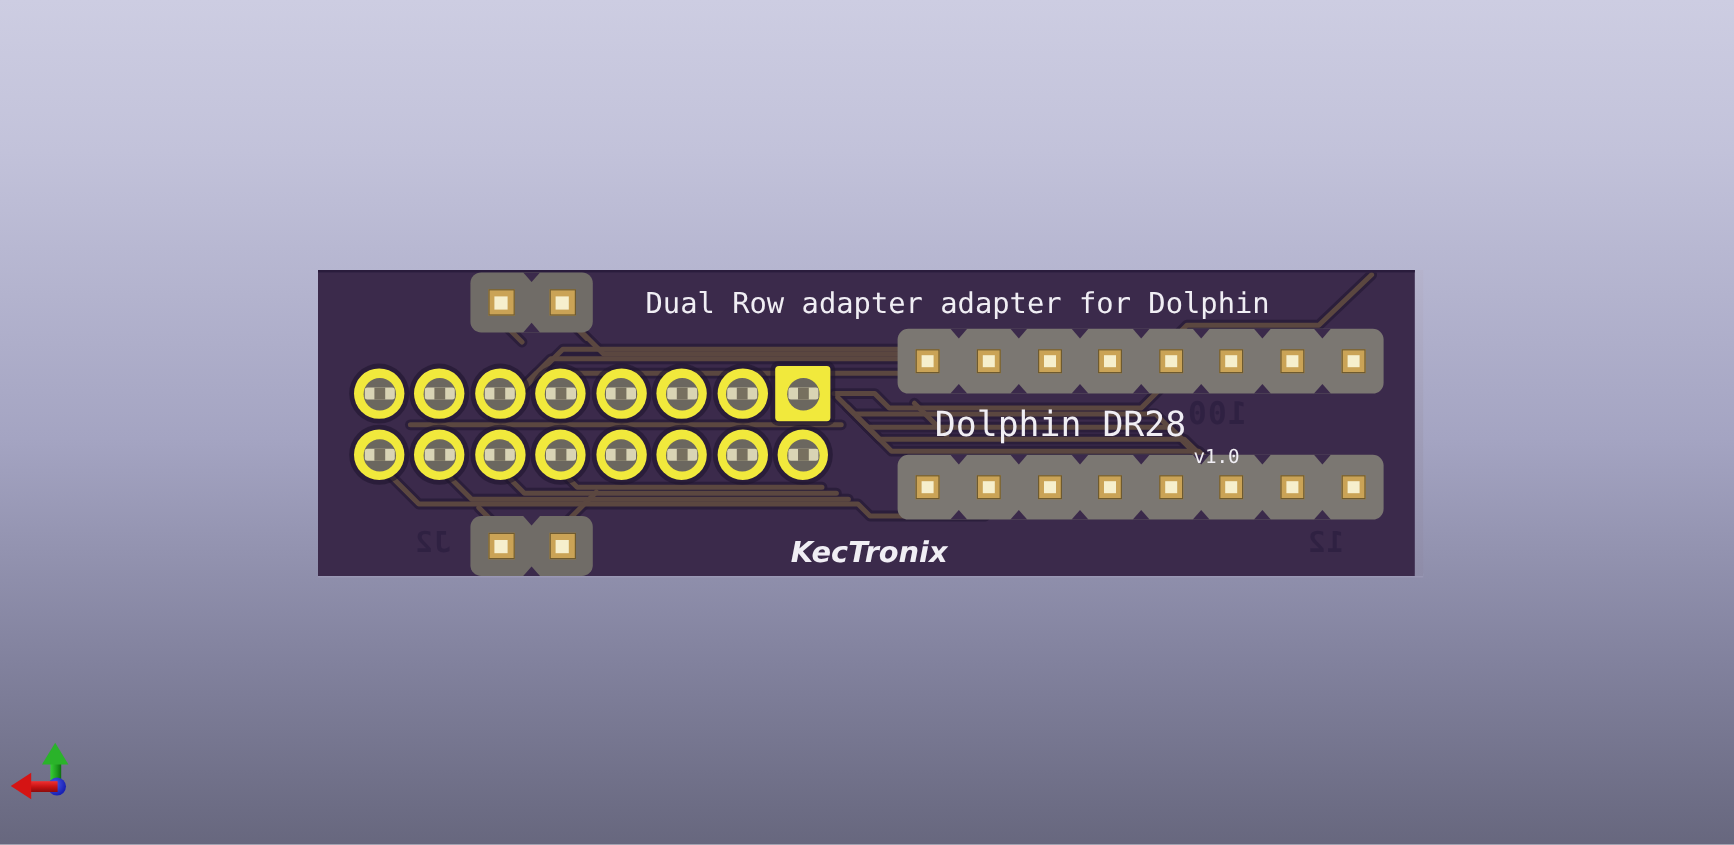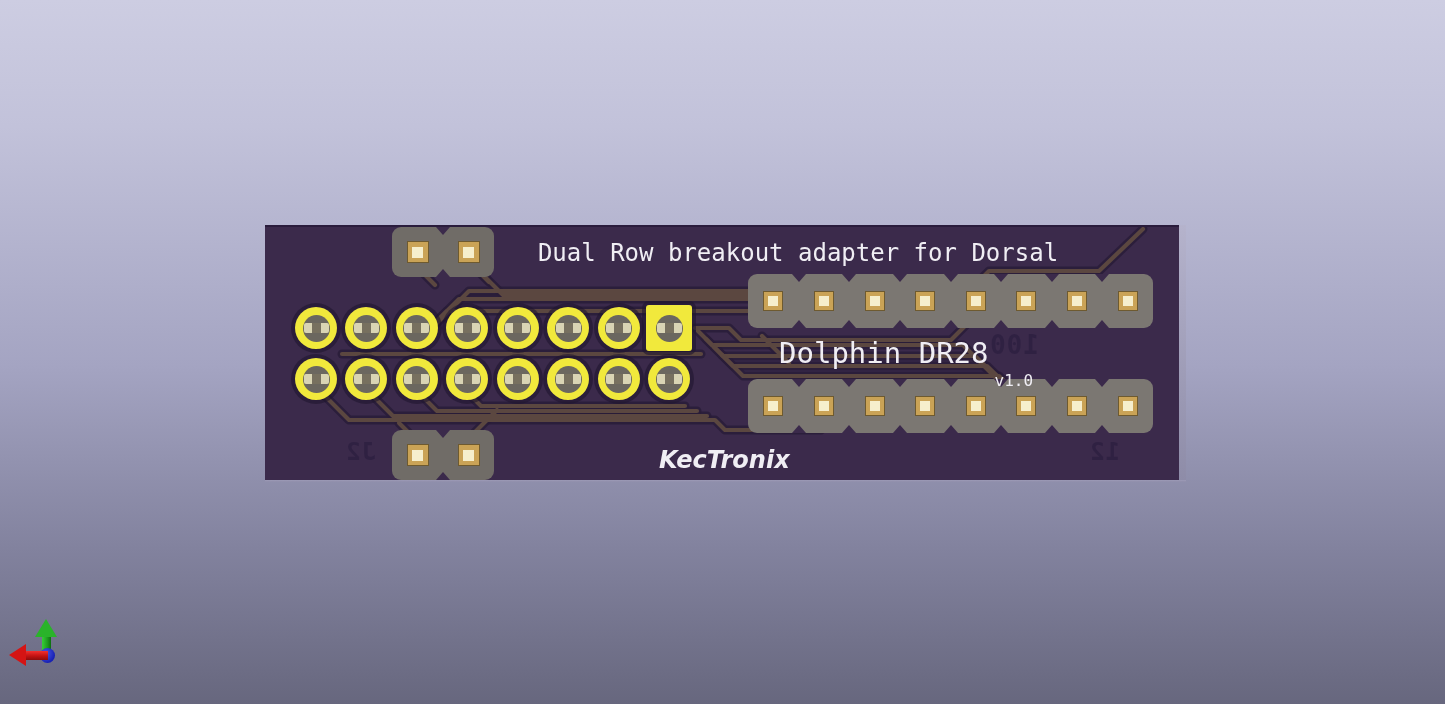--- a/index.html
+++ b/index.html
@@ -305,21 +305,21 @@
             <div class="bar"></div>
           </div>
         </div>
         <div class="thpad" style="left: 383.01px; top: 131px;">
           <div class="hole">
             <div class="bar"></div>
           </div>
         </div>
       </div>
 
-    <div class="silk silk-title">Dual Row breakout adapter for Dorsal</div>
+    <div class="silk silk-title">Dual Row adapter adapter for Dolphin</div>
     <div class="silk silk-name">
       <span>Dolphin DR28</span><span class="silk-version">v1.0</span>
     </div>
     <div class="silk silk-brand">KecTronix</div>
   </div>
 
   <div class="gizmo">
     <div class="y-shaft"></div>
     <div class="y-head"></div>
     <div class="z-dot"></div>

